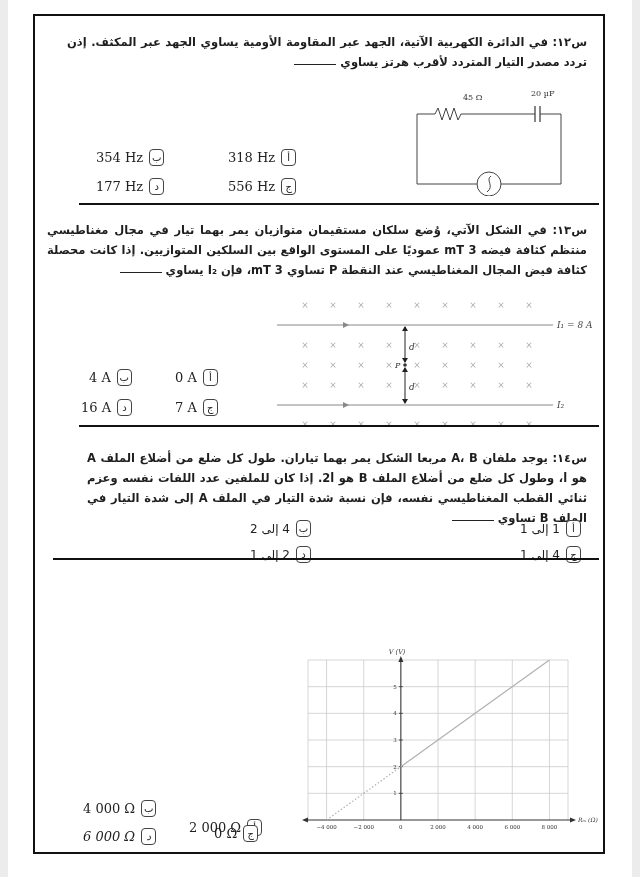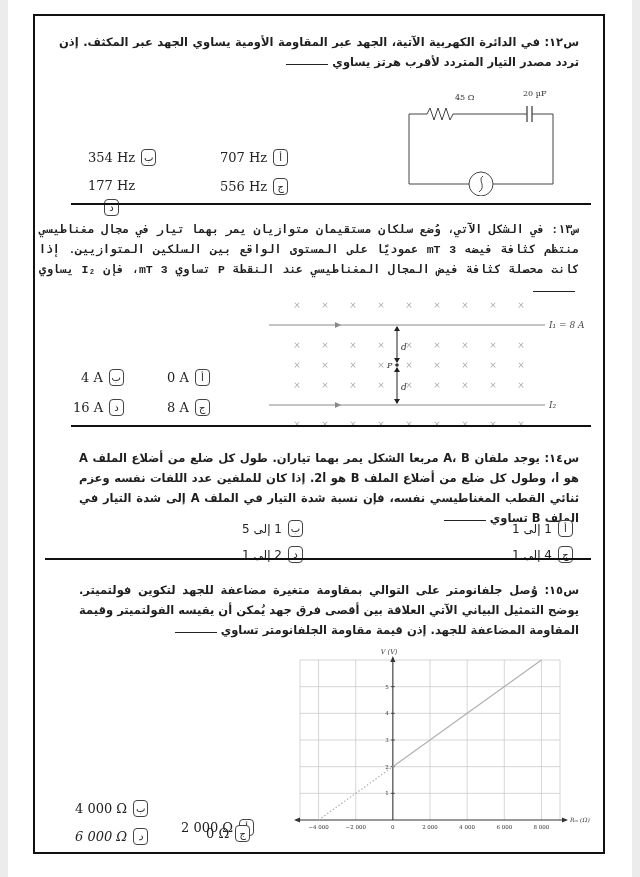--- a/index.html
+++ b/index.html
@@ -5,21 +5,21 @@
   * { box-sizing: border-box; margin: 0; padding: 0; }
   html, body { width: 640px; height: 877px; background: #ececec; overflow: hidden; }
   body { position: relative; font-family: "DejaVu Serif", "Liberation Serif", serif; color: #222; }
   .page {
     position: absolute; left: 8px; top: 0; width: 624px; height: 877px; background: #ffffff;
   }
   .frame {
     position: absolute; left: 25px; top: 14px; width: 572px; height: 840px;
     border: 2px solid #111; background: #fff;
   }
-  .section { position: absolute; left: 0; width: 100%; }
+  .section { position: absolute; left: 8px; width: 100%; }
   .qtext {
     position: absolute; right: 24px; direction: rtl; text-align: justify;
     font-family: "DejaVu Sans", "Liberation Sans", sans-serif;
     font-size: 11.5px; line-height: 20px; color: #1e1e1e; font-weight: bold;
   }
   .qtext .blank { display: inline-block; width: 42px; border-bottom: 1.5px solid #222; height: 4px; margin-right: 4px; vertical-align: middle; }
   .sep { position: absolute; left: 36px; right: 12px; height: 0; border-top: 2px solid #111; }
   .opt { position: absolute; display: flex; align-items: center; gap: 6px; direction: ltr; font-size: 13px; color: #222; }
   .opt .val { white-space: nowrap; }
   .opt .lbl {
@@ -55,40 +55,40 @@
         <line x1="6" y1="28" x2="6" y2="98" stroke="#444" stroke-width="1"></line>
         <line x1="150" y1="28" x2="150" y2="98" stroke="#444" stroke-width="1"></line>
         <line x1="6" y1="98" x2="66" y2="98" stroke="#444" stroke-width="1"></line>
         <line x1="90" y1="98" x2="150" y2="98" stroke="#444" stroke-width="1"></line>
         <g>
           <circle cx="78" cy="98" r="12" fill="#fff" stroke="#444" stroke-width="1"></circle>
           <path d="M80,90 C74,94 84,100 76,106" fill="none" stroke="#444" stroke-width="1"></path>
         </g>
       </svg>
       <div class="opt" style="left:185px;top:133px;">
-        <span class="val">707 Hz</span>
+        <span class="val">318 Hz</span>
         <span class="lbl">أ</span>
       </div>
       <div class="opt" style="left:53px;top:133px;">
         <span class="val">354 Hz</span>
         <span class="lbl">ب</span>
       </div>
       <div class="opt" style="left:185px;top:162px;">
         <span class="val">556 Hz</span>
         <span class="lbl">ج</span>
       </div>
-      <div class="opt" style="left:53px;top:162px;flex-direction:column;">
+      <div class="opt" style="left:53px;top:162px;">
         <span class="val">177 Hz</span>
         <span class="lbl">د</span>
       </div>
       <div class="sep" style="top:187px;"></div>
     </div>
 
     <div class="section" style="top:190px;height:220px;">
-      <div class="qtext" style="top:14px;width:540px;font-family:Liberation Mono, monospace;">
+      <div class="qtext" style="top:14px;width:540px;">
         <span>س١٣: في الشكل الآتي، وُضع سلكان مستقيمان متوازيان يمر بهما تيار في مجال مغناطيسي منتظم كثافة فيضه 3 mT عموديًا على المستوى الواقع بين السلكين المتوازيين. إذا كانت محصلة كثافة فيض المجال المغناطيسي عند النقطة P تساوي 3 mT، فإن I₂ يساوي</span><span class="blank"></span>
       </div>
       <svg id="wires-fig" style="position:absolute;left:220px;top:92px;" width="340" height="130">
         <g id="xgrid">
             <text x="42" y="10" font-size="9" fill="#aaa" text-anchor="middle">×</text>
             <text x="70" y="10" font-size="9" fill="#aaa" text-anchor="middle">×</text>
             <text x="98" y="10" font-size="9" fill="#aaa" text-anchor="middle">×</text>
             <text x="126" y="10" font-size="9" fill="#aaa" text-anchor="middle">×</text>
             <text x="154" y="10" font-size="9" fill="#aaa" text-anchor="middle">×</text>
             <text x="182" y="10" font-size="9" fill="#aaa" text-anchor="middle">×</text>
@@ -153,57 +153,54 @@
       </svg>
       <div class="opt" style="left:132px;top:163px;">
         <span class="val">0 A</span>
         <span class="lbl">أ</span>
       </div>
       <div class="opt" style="left:46px;top:163px;">
         <span class="val">4 A</span>
         <span class="lbl">ب</span>
       </div>
       <div class="opt" style="left:132px;top:193px;">
-        <span class="val">8 A</span>
+        <span class="val">7 A</span>
         <span class="lbl">ج</span>
       </div>
       <div class="opt" style="left:38px;top:193px;">
         <span class="val">16 A</span>
         <span class="lbl">د</span>
       </div>
       <div class="sep" style="top:219px;"></div>
     </div>
 
     <div class="section" style="top:412px;height:116px;">
       <div class="qtext" style="top:20px;width:500px;">
         <span>س١٤: يوجد ملفان A، B مربعا الشكل يمر بهما تياران. طول كل ضلع من أضلاع الملف A هو l، وطول كل ضلع من أضلاع الملف B هو 2l. إذا كان للملفين عدد اللفات نفسه وعزم ثنائي القطب المغناطيسي نفسه، فإن نسبة شدة التيار في الملف A إلى شدة التيار في الملف B تساوي</span><span class="blank"></span>
       </div>
       <div class="opt rtl" style="right:30px;top:92px;">
         <span class="lbl">أ</span>
         <span class="val">1 إلى 1</span>
       </div>
       <div class="opt rtl" style="right:300px;top:92px;">
         <span class="lbl">ب</span>
-        <span class="val">1 إلى 5</span>
+        <span class="val">4 إلى 2</span>
       </div>
       <div class="opt rtl" style="right:30px;top:118px;">
         <span class="lbl">ج</span>
         <span class="val">4 إلى 1</span>
       </div>
       <div class="opt rtl" style="right:300px;top:118px;">
         <span class="lbl">د</span>
         <span class="val">2 إلى 1</span>
       </div>
       <div class="sep" style="top:130px;left:10px;"></div>
     </div>
 
     <div class="section" style="top:544px;height:296px;">
-      <div class="qtext" style="top:20px;width:500px;">
-        <span>س١٥: وُصل جلفانومتر على التوالي بمقاومة متغيرة مضاعفة للجهد لتكوين فولتميتر. يوضح التمثيل البياني الآتي العلاقة بين أقصى فرق جهد يُمكن أن يقيسه الفولتميتر وقيمة المقاومة المضاعفة للجهد. إذن قيمة مقاومة الجلفانومتر تساوي</span><span class="blank"></span>
-      </div>
       <svg id="chart" style="position:absolute;left:255px;top:86px;" width="320" height="190">
           <line x1="28.57142857142857" y1="14" x2="28.57142857142857" y2="174" stroke="#ccc" stroke-width="0.8"></line>
           <line x1="65.71428571428571" y1="14" x2="65.71428571428571" y2="174" stroke="#ccc" stroke-width="0.8"></line>
           <line x1="102.85714285714286" y1="14" x2="102.85714285714286" y2="174" stroke="#ccc" stroke-width="0.8"></line>
           <line x1="140" y1="14" x2="140" y2="174" stroke="#ccc" stroke-width="0.8"></line>
           <line x1="177.14285714285717" y1="14" x2="177.14285714285717" y2="174" stroke="#ccc" stroke-width="0.8"></line>
           <line x1="214.28571428571428" y1="14" x2="214.28571428571428" y2="174" stroke="#ccc" stroke-width="0.8"></line>
           <line x1="251.42857142857144" y1="14" x2="251.42857142857144" y2="174" stroke="#ccc" stroke-width="0.8"></line>
           <line x1="10" y1="14" x2="10" y2="174" stroke="#ccc" stroke-width="0.8"></line>
           <line x1="270" y1="14" x2="270" y2="174" stroke="#ccc" stroke-width="0.8"></line>

